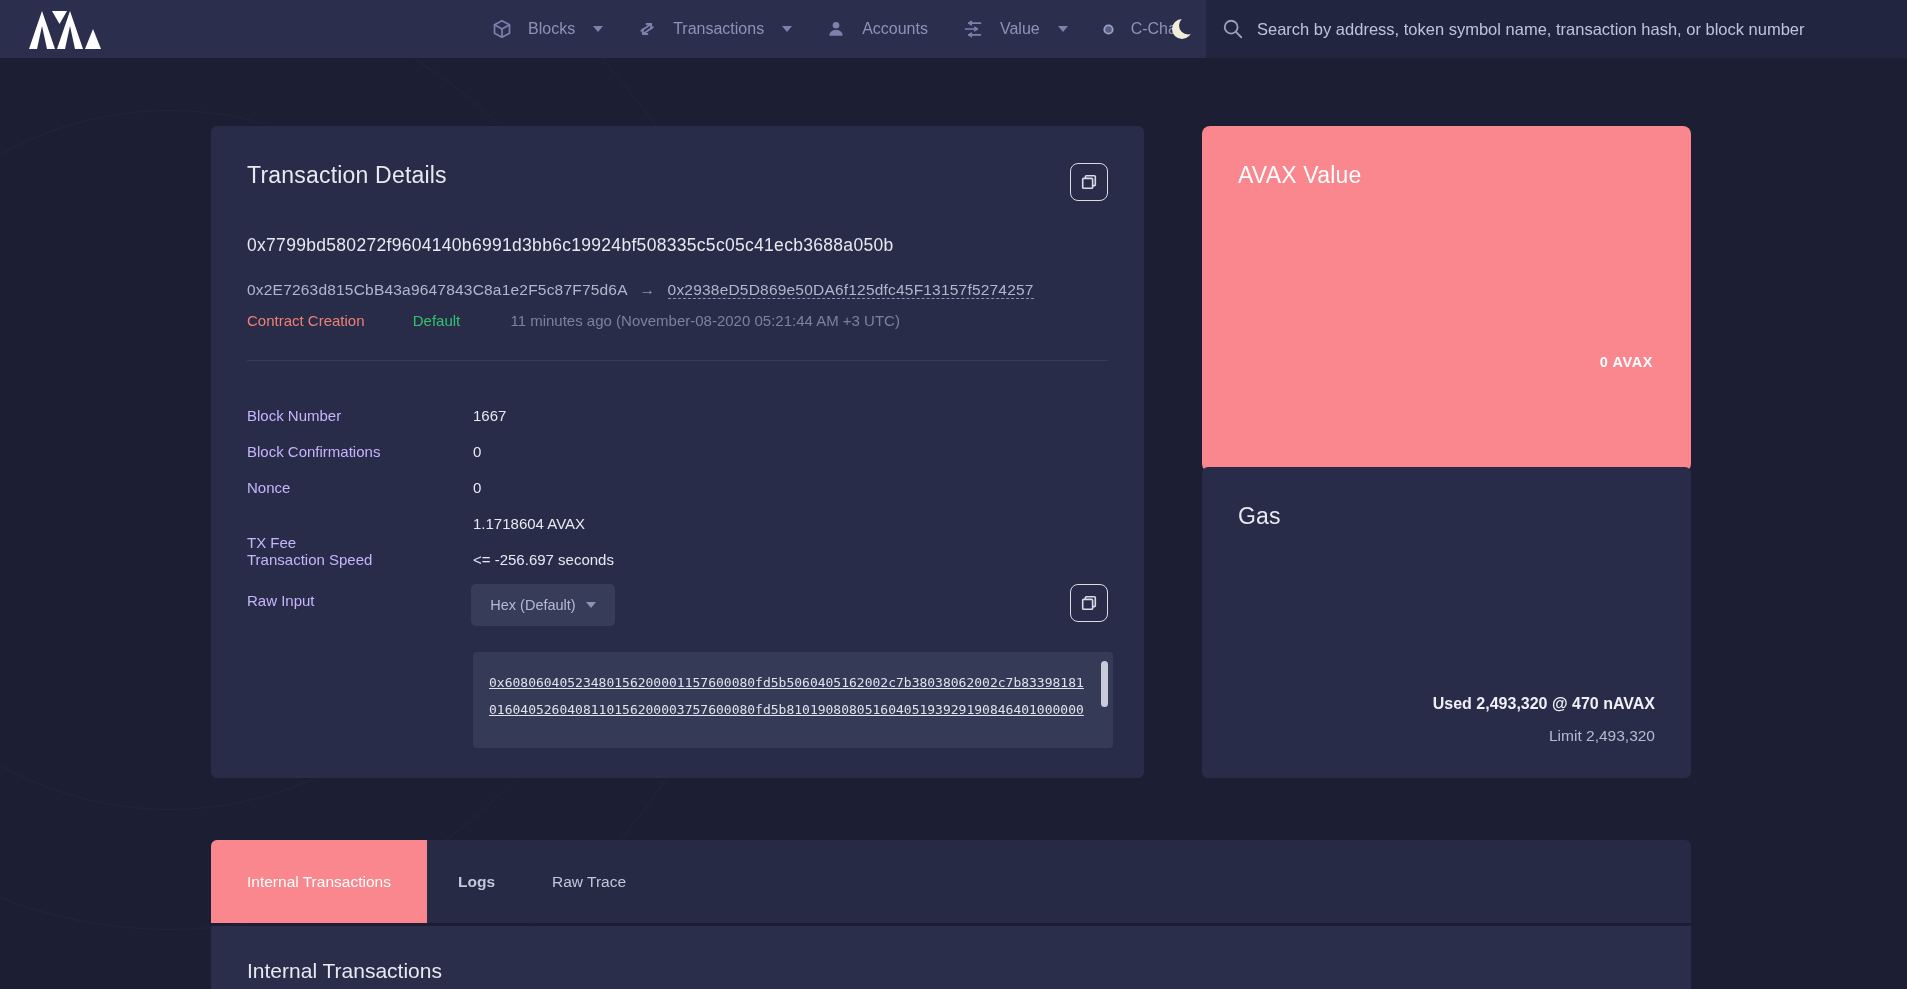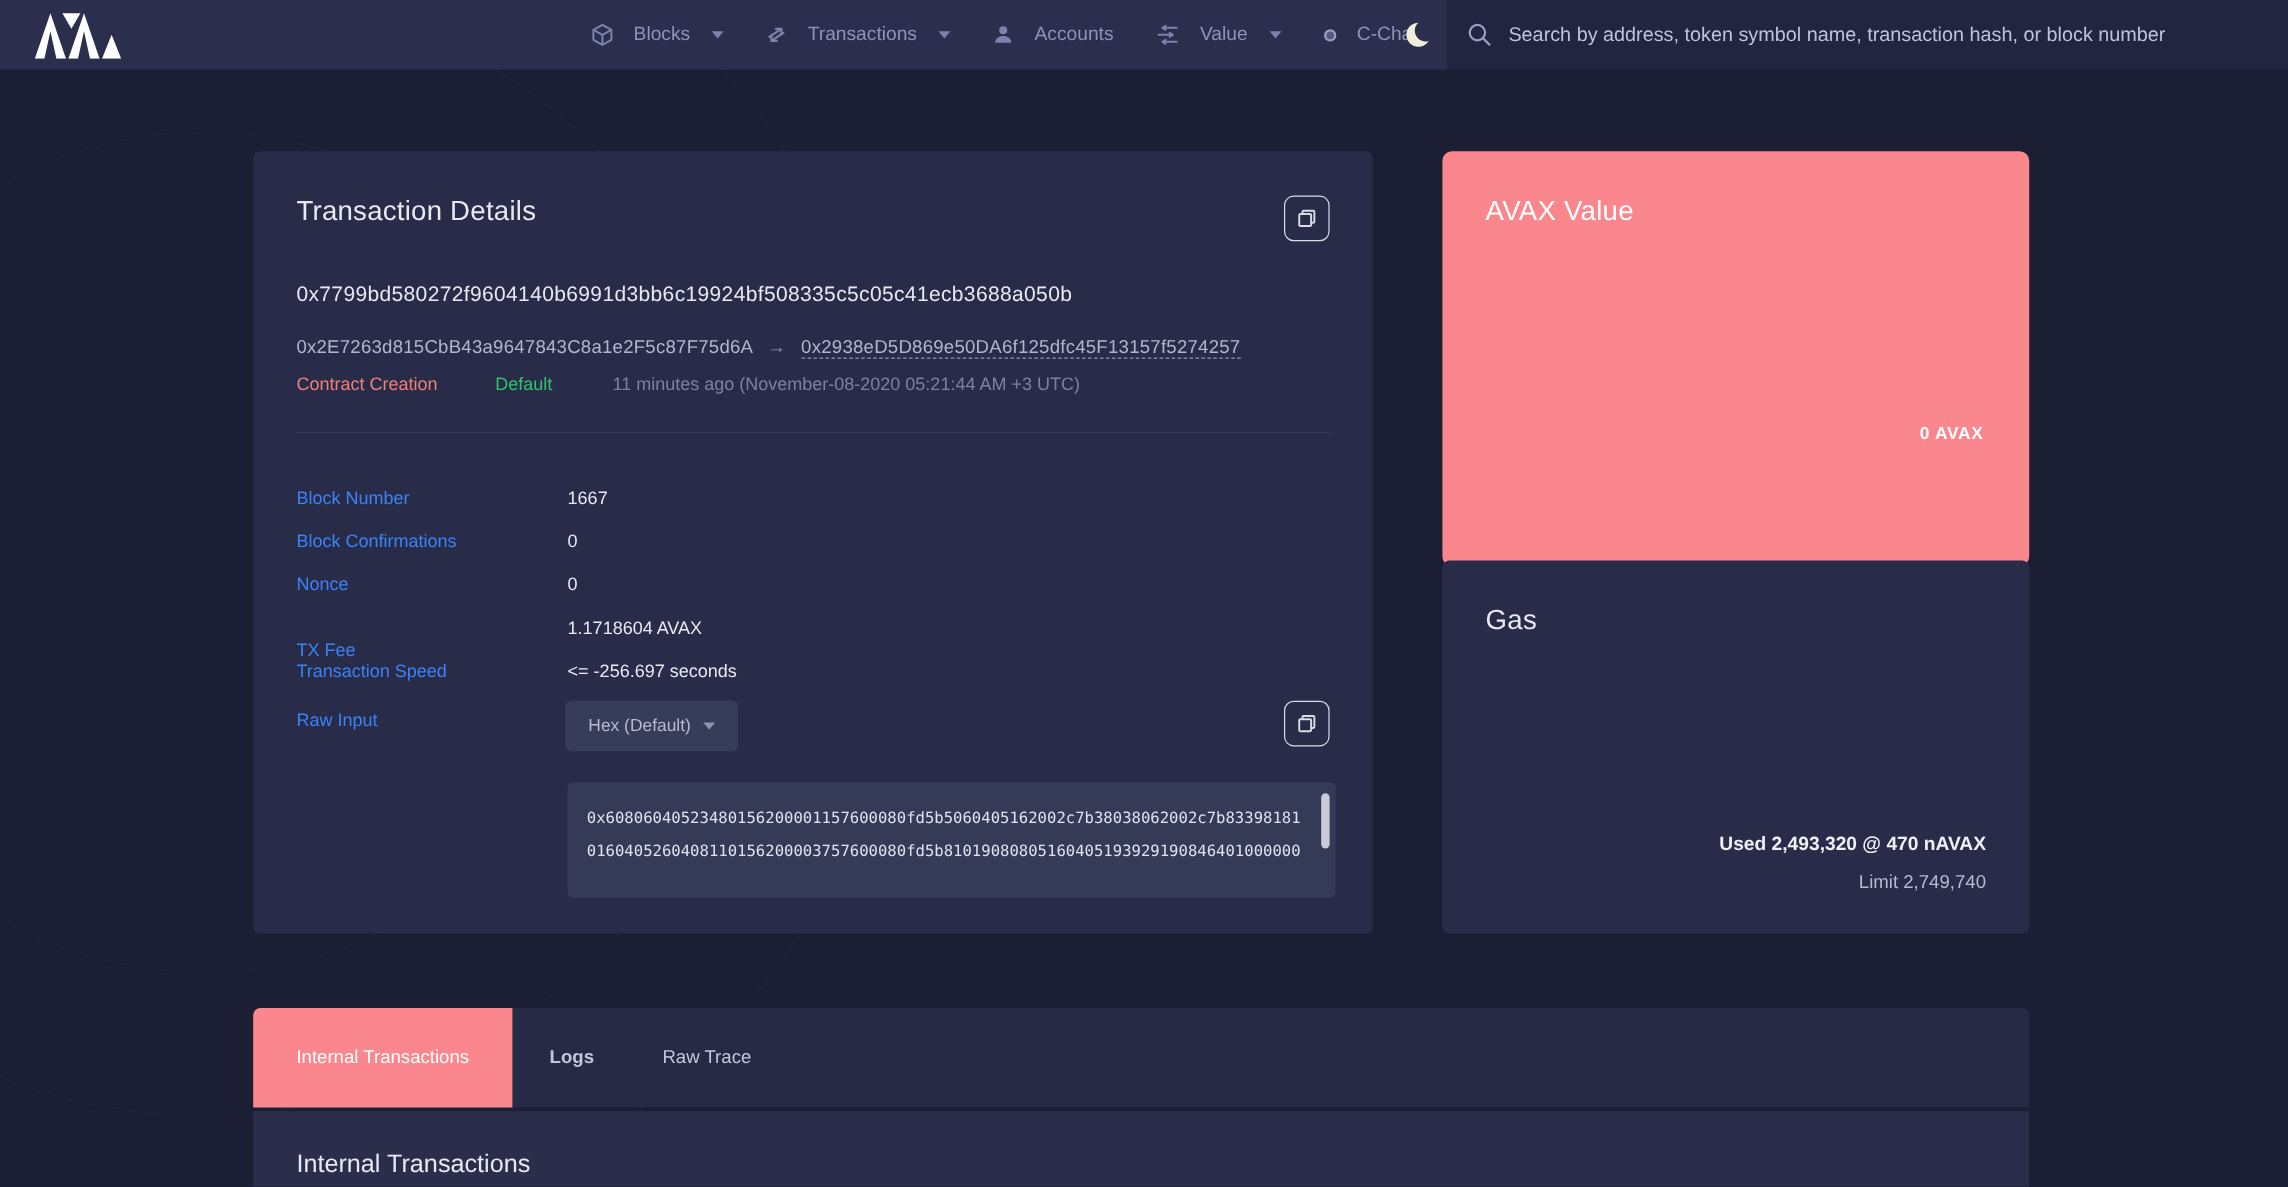--- a/index.html
+++ b/index.html
@@ -56,36 +56,36 @@
   .tx-hash { position:absolute; left:36px; top:109px; font-size:17.5px; color:#e7e9f1; letter-spacing:0.3px; }
   .tx-route { position:absolute; left:36px; top:155px; font-size:15.5px; color:#b2b6cd; letter-spacing:0.2px; }
   .tx-route .arrow { color:#8d93b8; margin:0 8px; }
   .tx-route .to-addr { border-bottom:1px dashed #8f94b5; cursor:pointer; }
   .tx-status { position:absolute; left:36px; top:186px; font-size:15px; }
   .tx-type { color:#ee8077; margin-right:44px; }
   .tx-success { color:#33c16e; margin-right:46px; }
   .tx-time { color:#7c819f; }
   .divider { position:absolute; left:36px; top:234px; width:861px; height:1px; background:#373c5d; }
 
-  .field-label { position:absolute; left:36px; font-size:15px; color:#3b82f6; }
+  .field-label { position:absolute; left:36px; font-size:15px; color:#c4b5fd; }
   .field-value { position:absolute; left:262px; font-size:15px; color:#e7e9f1; }
 
   .hex-btn {
     position:absolute; left:260px; top:458px; width:144px; height:42px;
     background:#373c59; border:none; border-radius:5px; cursor:pointer;
     color:#b6bad0; font-size:14.5px; font-family:"Liberation Sans", sans-serif;
     display:flex; align-items:center; justify-content:center; gap:8px;
   }
   .hex-btn .caret { border-top-color:#8d93b8; }
 
   .hex-box {
     position:absolute; left:262px; top:526px; width:640px; height:96px;
     background:#353a57; border-radius:4px; padding:17px 26px 0 16px;
     font-family:"DejaVu Sans Mono","Liberation Mono",monospace;
-    font-size:13px; color:#e0e2ec; line-height:27px; white-space:nowrap; overflow:hidden;
+    font-size:13px; color:#e0e2ec; line-height:27px; white-space:nowrap; overflow:hidden;text-decoration:underline;
   }
   .hex-scrollbar { position:absolute; right:5px; top:9px; width:7px; height:46px; background:#c9ccd8; border-radius:4px; }
 
   
   .avax-card { left:1202px; top:126px; width:489px; height:346px; border-radius:8px; }
   .avax-card .card-title { color:#ffffff; }
   .avax-amount { position:absolute; right:38px; top:228px; font-size:14.5px; font-weight:bold; color:#ffffff; letter-spacing:0.6px; }
 
   .gas-card { left:1202px; top:467px; width:489px; height:311px; }
   .gas-used { position:absolute; right:36px; top:228px; font-size:16px; font-weight:bold; color:#eff0f6; }
@@ -268,21 +268,21 @@
 </div>
 
 <div class="card avax-card" style="background:#f9878d;">
   <div class="card-title">AVAX Value</div>
   <div class="avax-amount">0 AVAX</div>
 </div>
 
 <div class="card gas-card">
   <div class="card-title">Gas</div>
   <div class="gas-used">Used 2,493,320 @ 470 nAVAX</div>
-  <div class="gas-limit">Limit 2,749,740</div>
+  <div class="gas-limit">Limit 2,493,320</div>
 </div>
 
 <div class="tabbar">
   <div class="tab-active">
     <span>Internal Transactions</span>
   </div>
   <div class="tab tab-logs">
     <span>Logs</span>
   </div>
   <div class="tab tab-rawtrace">

